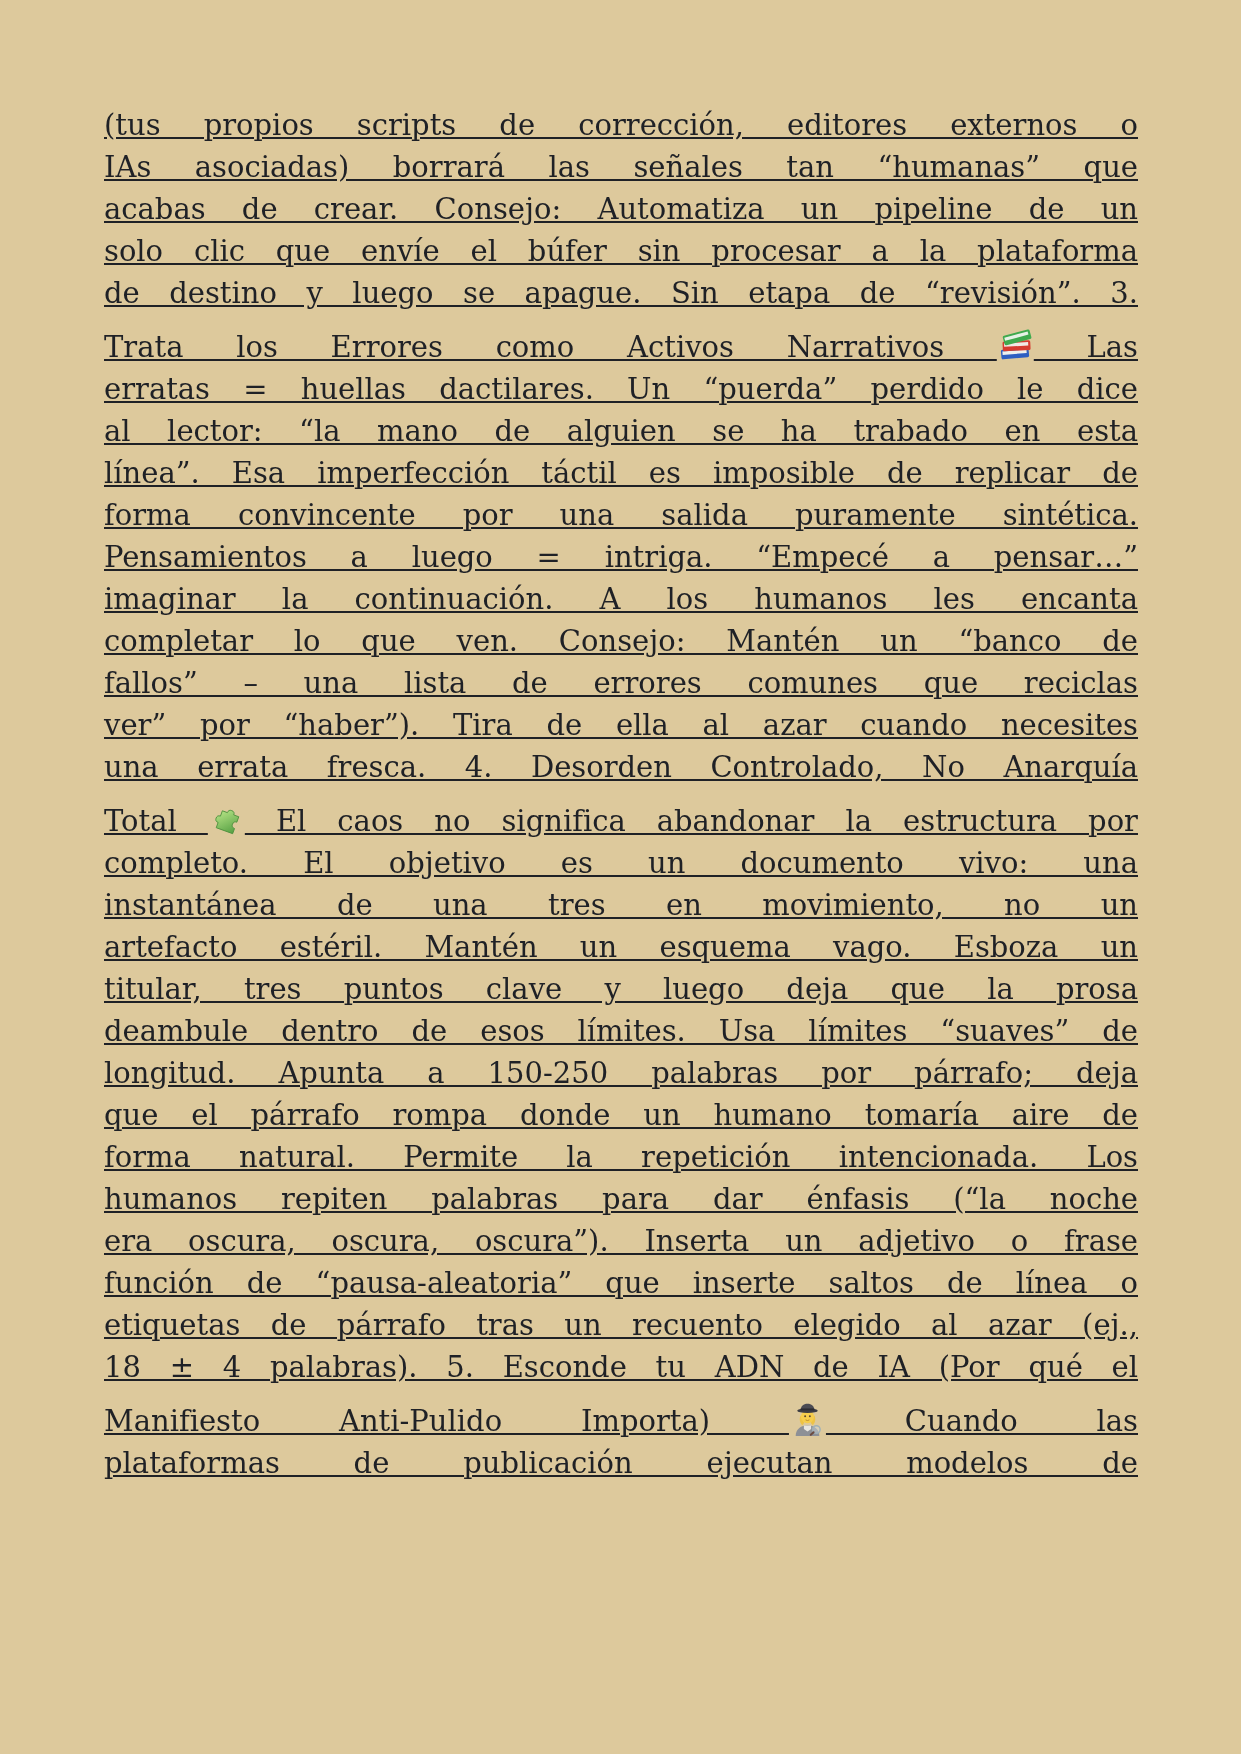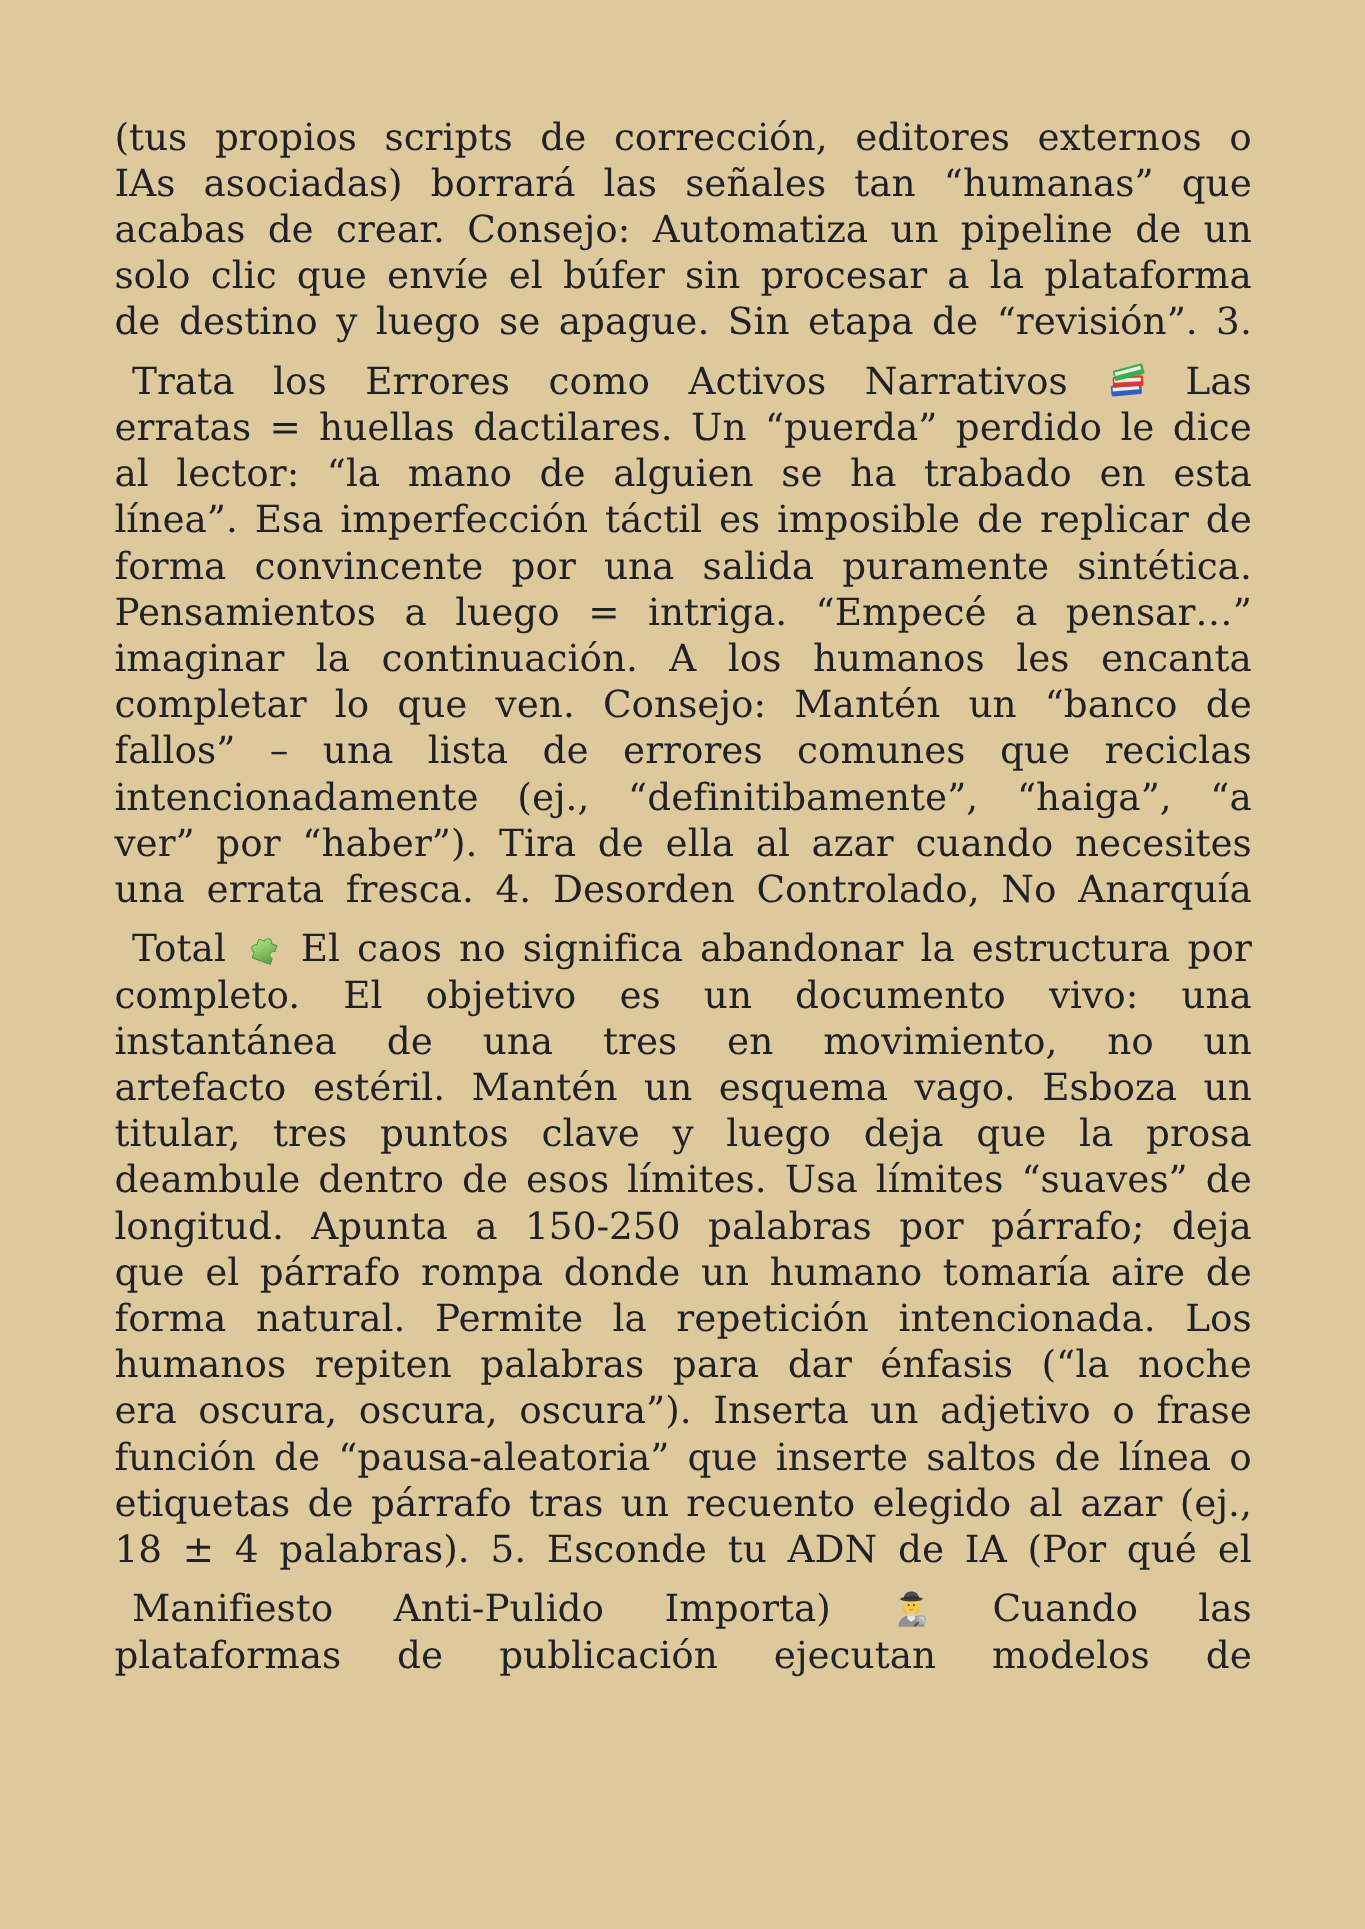--- a/index.html
+++ b/index.html
@@ -9,34 +9,34 @@
     position: relative;
     overflow: hidden;
     background: #ddc99c; 
   }
   .text-block {
     position: absolute;
     left: 104px;
     top: 104px;
     width: 1034px;
     font-family: "DejaVu Serif", "Liberation Serif", serif;
-    font-size: 34px;
+    font-size: 29px;
     line-height: 42px;
     color: #1f2126; 
     font-weight: 500;
+    text-decoration: underline;
   }
   .line {
     text-align: justify;
     -moz-text-align-last: justify;
     text-align-last: justify;
     white-space: normal;
   }
   .line.has-icon {
     padding-top: 12px;
-    margin-left: 16px;
   }
   .icon {
     display: inline-block;
     width: 37px;
     height: 37px;
     vertical-align: -8px;
   }
   .icon svg { display: block; width: 100%; height: 100%; }
 </style>
 </head>
@@ -59,21 +59,20 @@
   </svg>
 </span> Las</div>
     <div class="line">erratas = huellas dactilares. Un “puerda” perdido le dice</div>
     <div class="line">al lector: “la mano de alguien se ha trabado en esta</div>
     <div class="line">línea”. Esa imperfección táctil es imposible de replicar de</div>
     <div class="line">forma convincente por una salida puramente sintética.</div>
     <div class="line">Pensamientos a luego = intriga. “Empecé a pensar…”</div>
     <div class="line">imaginar la continuación. A los humanos les encanta</div>
     <div class="line">completar lo que ven. Consejo: Mantén un “banco de</div>
     <div class="line">fallos” – una lista de errores comunes que reciclas</div>
-    <div class="line">intencionadamente (ej., “definitibamente”, “haiga”, “a</div>
     <div class="line">ver” por “haber”). Tira de ella al azar cuando necesites</div>
     <div class="line">una errata fresca. 4. Desorden Controlado, No Anarquía</div>
     <div class="line has-icon">Total <span class="icon">
   <svg viewBox="0 0 36 36" aria-hidden="true">
     <defs>
       <linearGradient id="pzgrad" x1="0" y1="0" x2="1" y2="1">
         <stop offset="0" stop-color="#c3ec8e"></stop>
         <stop offset="1" stop-color="#55a043"></stop>
       </linearGradient>
     </defs>

